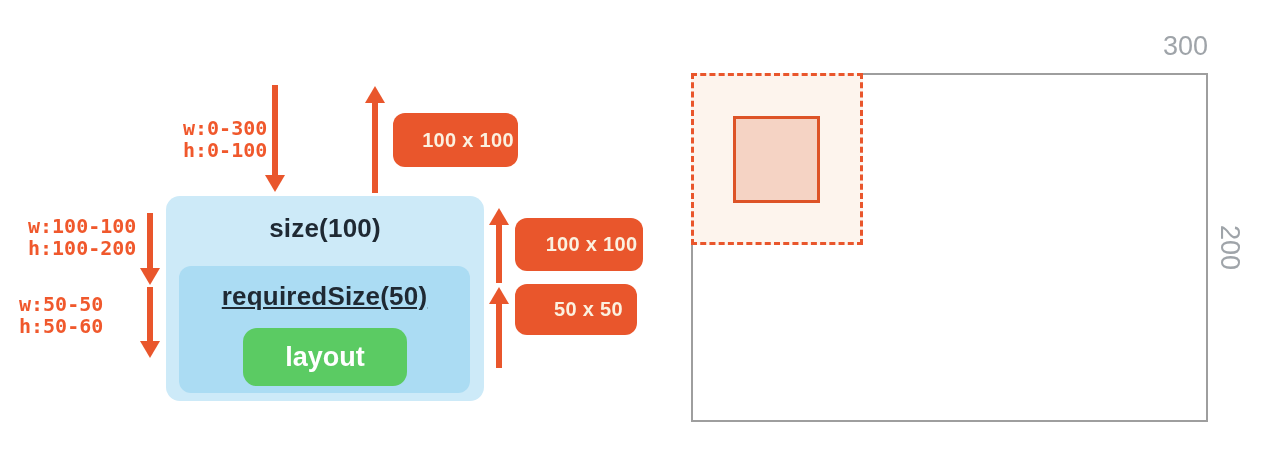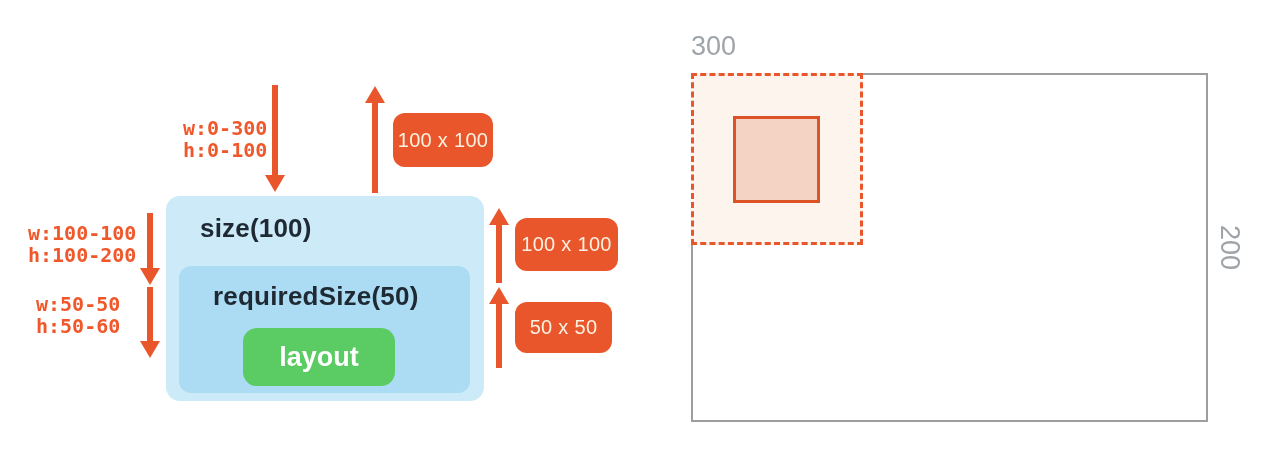--- a/index.html
+++ b/index.html
@@ -19,69 +19,69 @@
   html,body{margin:0;padding:0;background:#fff;}
   .canvas{
     position:relative;width:1280px;height:462px;background:#ffffff;
     font-family:"Liberation Sans",sans-serif;overflow:hidden;
   }
   
   .cbox{position:absolute;border-radius:14px;}
   .outer-box{left:166px;top:196px;width:318px;height:205px;background:var(--outer-box-blue);}
   .inner-box{left:179px;top:266px;width:291px;height:127px;background:var(--inner-box-blue);border-radius:12px;}
   .box-title{
-    position:absolute;left:0;width:100%;
-    font-weight:bold;font-size:26px;color:var(--dark-text);letter-spacing:0.2px;margin-left:34px;
+    position:absolute;left:0;width:100%;text-align:center;
+    font-weight:bold;font-size:26px;color:var(--dark-text);letter-spacing:0.2px;
   }
   .outer-box .box-title{top:17px;}
-  .inner-box .box-title{top:15px;}
+  .inner-box .box-title{top:15px;text-decoration:underline;}
   .layout-chip{
-    position:absolute;left:243px;top:328px;width:152px;height:58px;
+    position:absolute;left:243px;top:328px;width:164px;height:58px;
     background:var(--layout-green);border-radius:14px;
     display:flex;align-items:center;justify-content:center;
     color:#ffffff;font-weight:bold;font-size:27px;
   }
   .constraint-label{
     position:absolute;font-family:"DejaVu Sans Mono",monospace;
     font-weight:bold;font-size:20px;line-height:22px;color:var(--label-orange);
     white-space:pre;
   }
   .lbl-root{left:183px;top:117px;}
-  .lbl-size{left:28px;top:222px;}
-  .lbl-required{left:36px;top:293px;}
+  .lbl-size{left:28px;top:215px;}
+  .lbl-required{left:19px;top:293px;}
   
   .arrow{position:absolute;width:20px;}
   .arrow .shaft{position:absolute;left:7px;width:6px;background:var(--accent-orange);}
   .arrow .head{position:absolute;left:0;width:0;height:0;border-left:10px solid transparent;border-right:10px solid transparent;}
   .arrow.down .shaft{top:0;bottom:14px;}
   .arrow.down .head{bottom:0;border-top:17px solid var(--accent-orange);}
   .arrow.up .shaft{bottom:0;top:14px;}
   .arrow.up .head{top:0;border-bottom:17px solid var(--accent-orange);}
   .a1{left:265px;top:85px;height:107px;}
   .a2{left:365px;top:86px;height:107px;}
   .a3{left:140px;top:213px;height:72px;}
   .a4{left:140px;top:287px;height:71px;}
   .a5{left:489px;top:208px;height:75px;}
   .a6{left:489px;top:287px;height:81px;}
   
   .badge{
     position:absolute;background:var(--accent-orange);border-radius:12px;
     display:flex;align-items:center;justify-content:center;
-    color:var(--badge-text);font-weight:normal;font-size:20px;letter-spacing:0.3px;
+    color:var(--badge-text);font-weight:bold;font-size:20px;letter-spacing:0.3px;padding-left:25px;
   }
   .b1{left:393px;top:113px;width:100px;height:54px;}
   .b2{left:515px;top:218px;width:103px;height:53px;}
-  .b3{left:515px;top:302px;width:97px;height:51px;}
+  .b3{left:515px;top:284px;width:97px;height:51px;}
   
   .parent-rect{
     position:absolute;left:691px;top:73px;width:517px;height:349px;
     border:2px solid var(--gray-border);box-sizing:border-box;background:#ffffff;
   }
   .dim-label{color:var(--gray-label);font-size:27px;}
-  .width-label{position:absolute;left:691px;top:31px;width:517px;text-align:left;}
+  .width-label{position:absolute;left:691px;top:31px;width:517px;text-align:right;}
   .height-label{
     position:absolute;left:1212px;top:73px;height:349px;width:34px;
     display:flex;align-items:center;justify-content:center;
     writing-mode:vertical-rl;
   }
   .dashed-square{
     position:absolute;left:691px;top:73px;width:172px;height:172px;
     border:3px dashed var(--accent-orange);box-sizing:border-box;
     background:var(--dashed-fill);
   }

